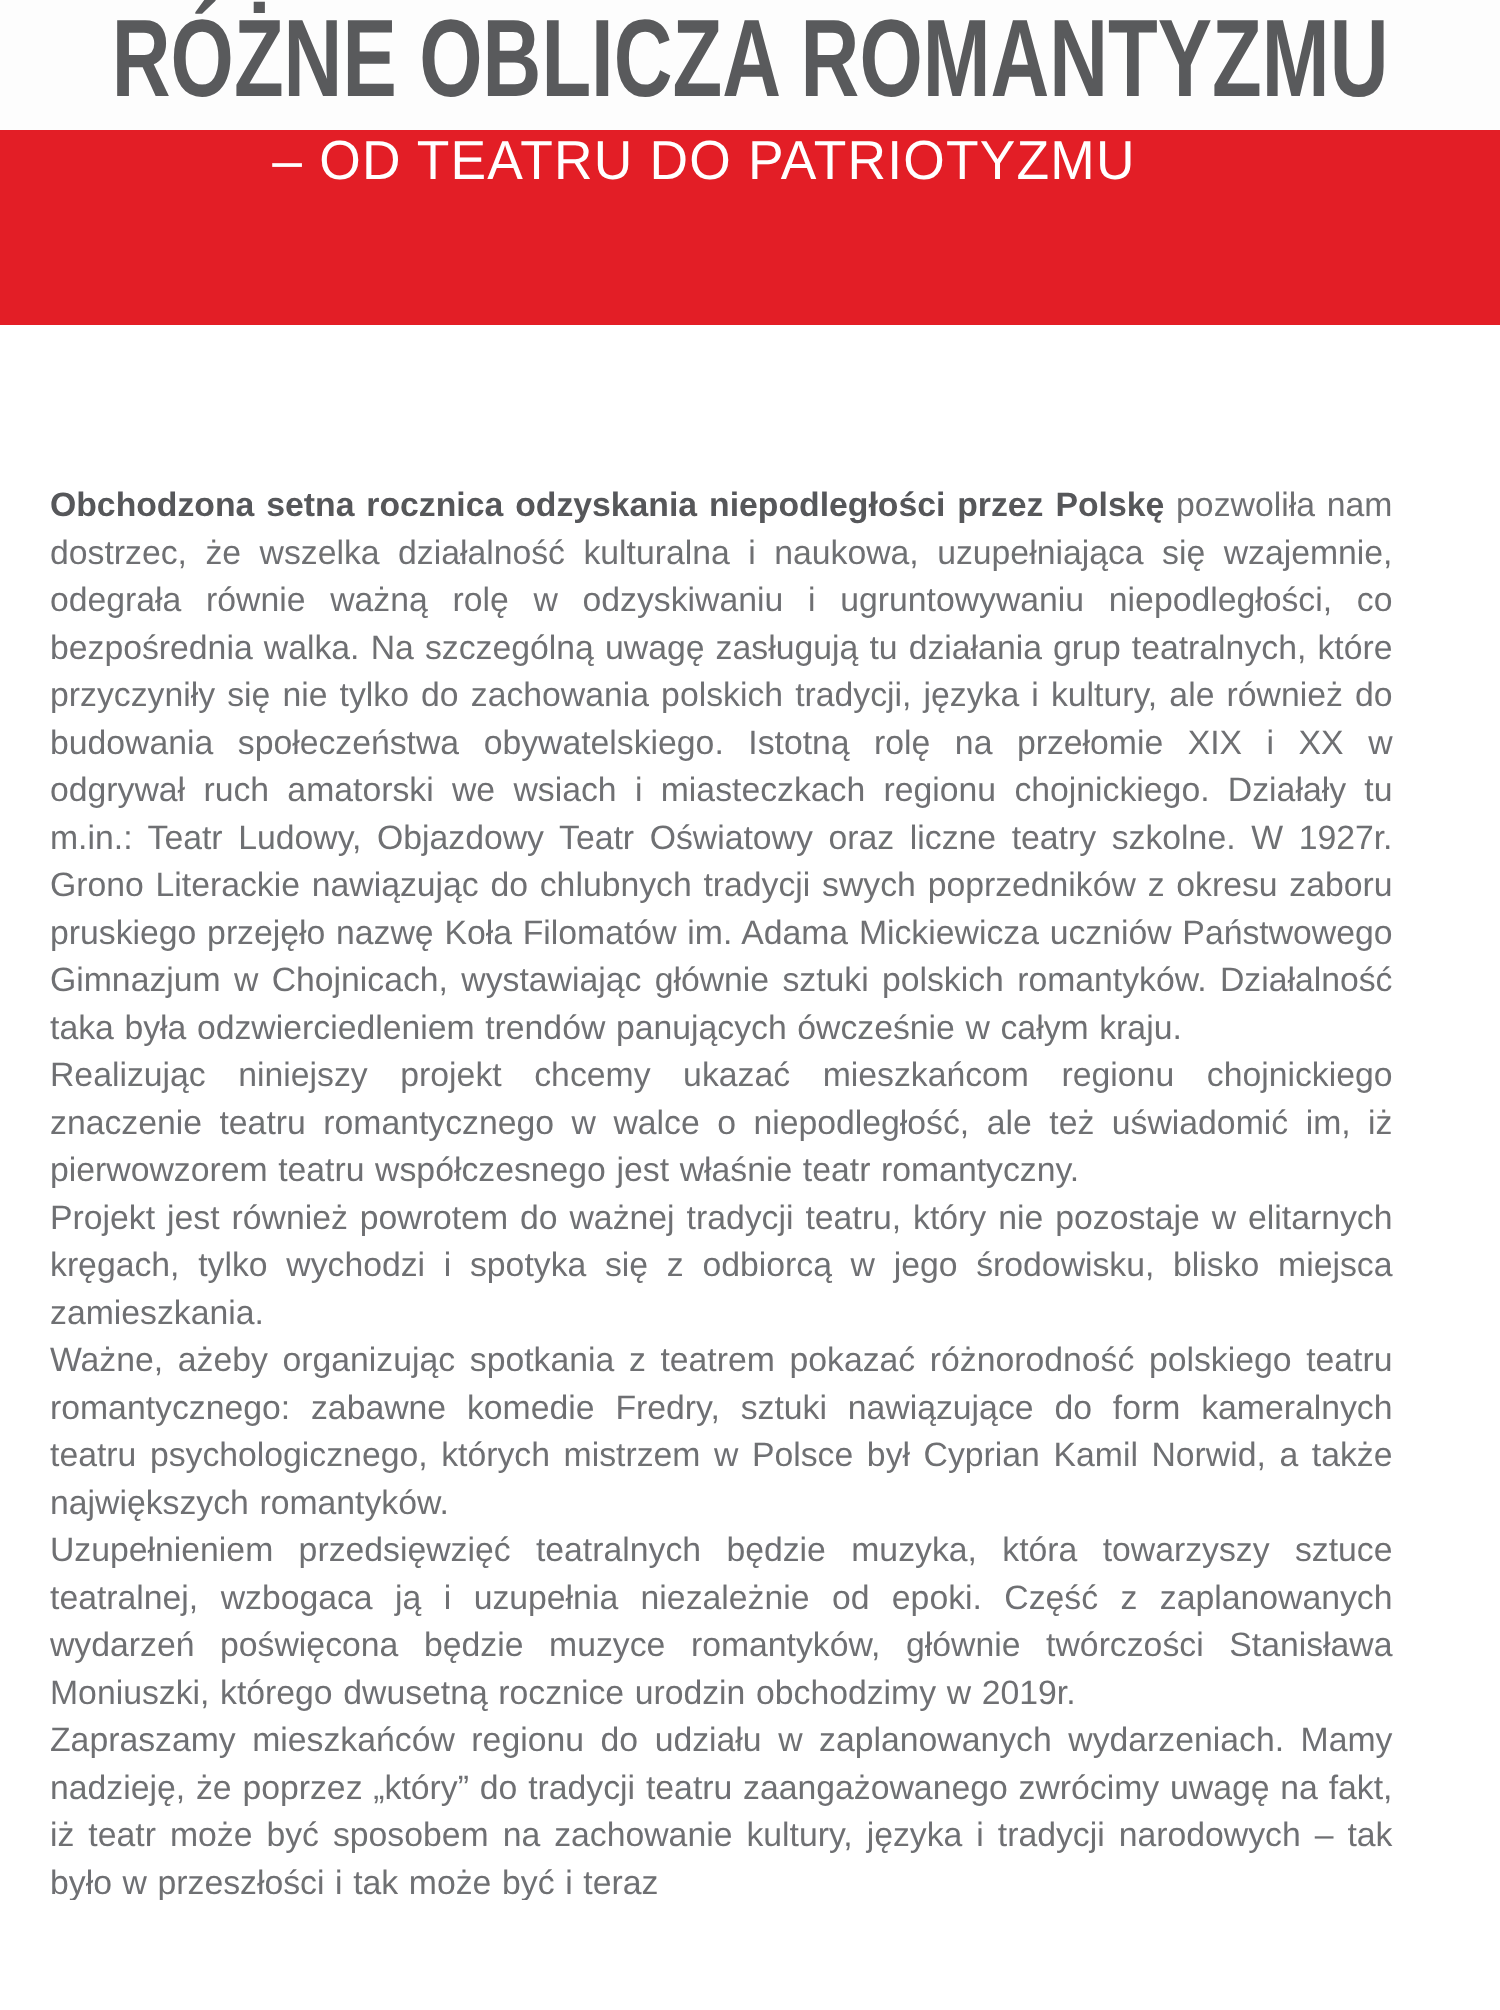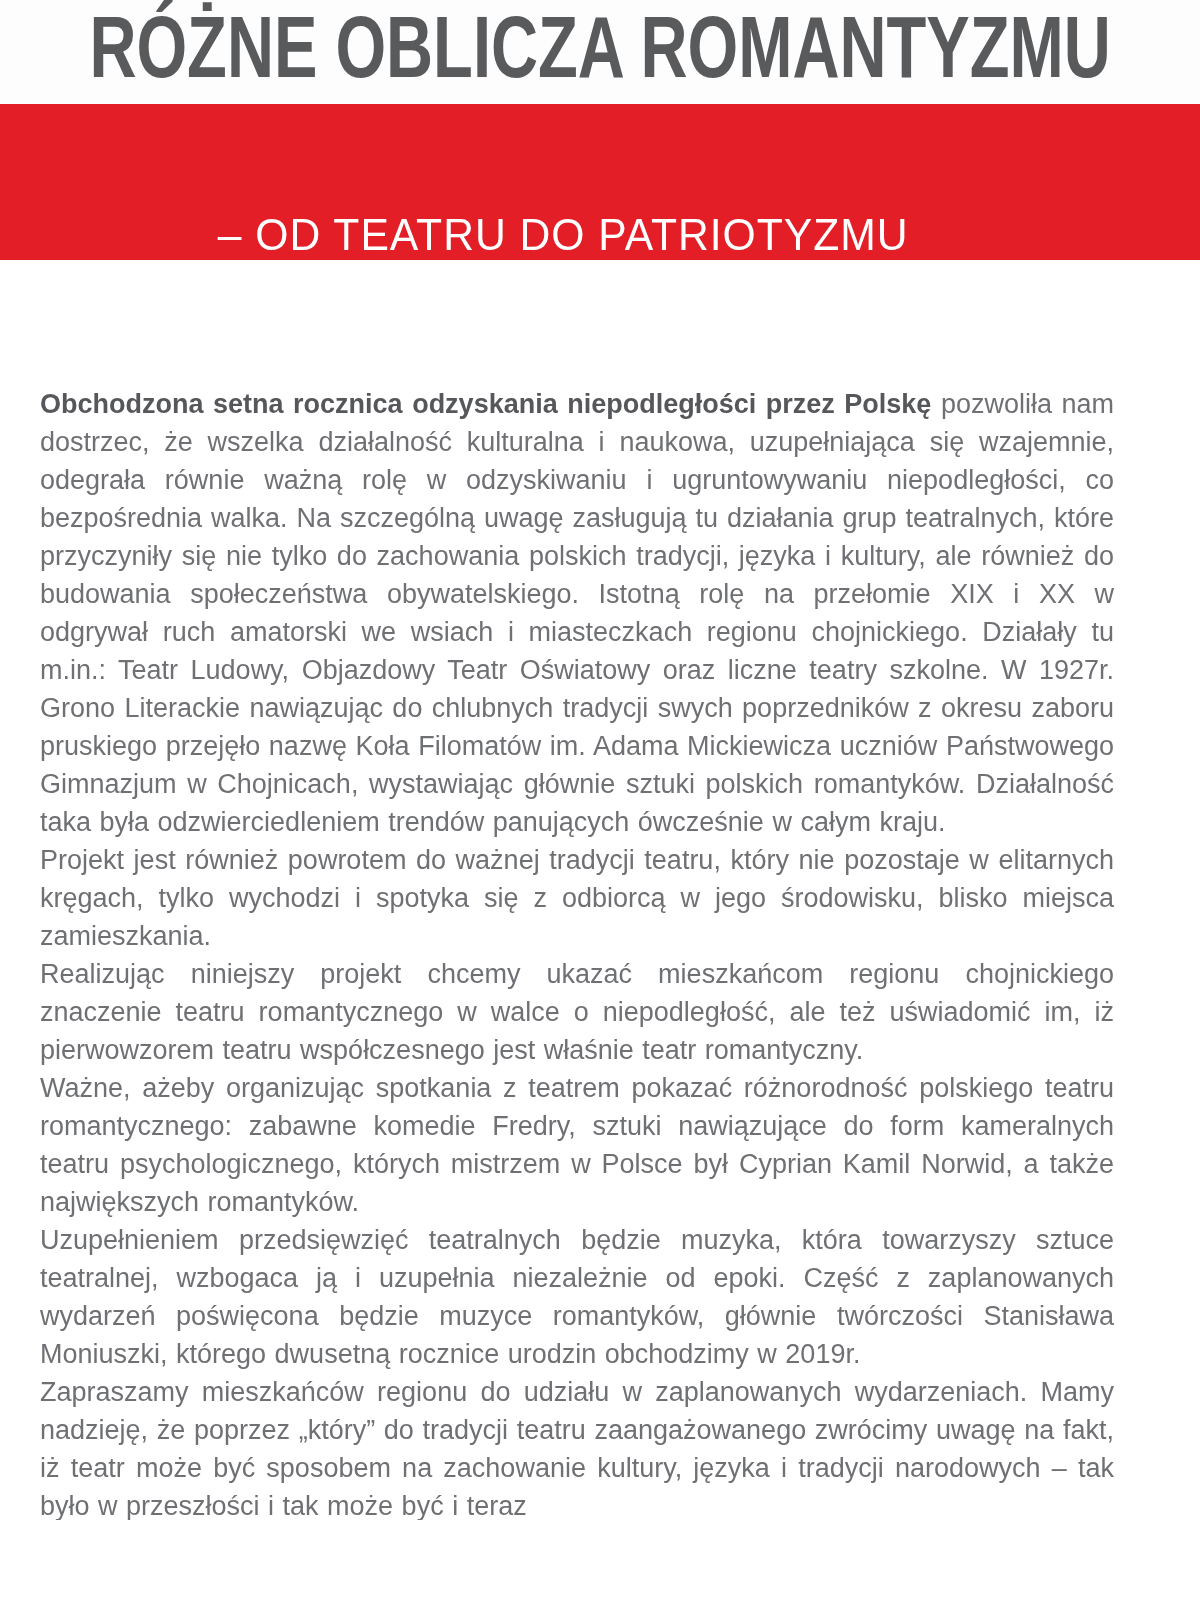--- a/index.html
+++ b/index.html
@@ -32,21 +32,21 @@
     white-space: nowrap;
     display: inline-block;
     transform: scaleX(0.74);
     transform-origin: center;
     letter-spacing: 0;
   }
   .banner {
     height: 156px;
     background: var(--banner-red, #e31e26);
     display: flex;
-    align-items: flex-end;
+    align-items: flex-start;
     justify-content: center;
   }
   .banner-subtitle {
     color: #ffffff;
     font-size: 44px;
     font-weight: 400;
     letter-spacing: 1px;
     white-space: nowrap;
     padding-right: 76px;
     display: inline-block;
@@ -87,22 +87,22 @@
     <span class="main-title">RÓŻNE OBLICZA ROMANTYZMU</span>
   </div>
 
   <div class="banner">
     <span class="banner-subtitle">– OD TEATRU DO PATRIOTYZMU</span>
   </div>
 
   <div class="content">
 
   <p><strong>Obchodzona setna rocznica odzyskania niepodległości przez Polskę</strong> pozwoliła nam dostrzec, że wszelka działalność kulturalna i naukowa, uzupełniająca się wzajemnie, odegrała równie ważną rolę w odzyskiwaniu i ugruntowywaniu niepodległości, co bezpośrednia walka. Na szczególną uwagę zasługują tu działania grup teatralnych, które przyczyniły się nie tylko do zachowania polskich tradycji, języka i kultury, ale również do budowania społeczeństwa obywatelskiego. Istotną rolę na przełomie XIX i XX w odgrywał ruch amatorski we wsiach i miasteczkach regionu chojnickiego. Działały tu m.in.: Teatr Ludowy, Objazdowy Teatr Oświatowy oraz liczne teatry szkolne. W 1927r. Grono Literackie nawiązując do chlubnych tradycji swych poprzedników z okresu zaboru pruskiego przejęło nazwę Koła Filomatów im. Adama Mickiewicza uczniów Państwowego Gimnazjum w Chojnicach, wystawiając głównie sztuki polskich romantyków. Działalność taka była odzwierciedleniem trendów panujących ówcześnie w całym kraju.</p>
+      <p>Realizując niniejszy projekt chcemy ukazać mieszkańcom regionu chojnickiego znaczenie teatru romantycznego w walce o niepodległość, ale też uświadomić im, iż pierwowzorem teatru współczesnego jest właśnie teatr romantyczny.</p>
       <p>Projekt jest również powrotem do ważnej tradycji teatru, który nie pozostaje w elitarnych kręgach, tylko wychodzi i spotyka się z odbiorcą w jego środowisku, blisko miejsca zamieszkania.</p>
-      <p>Realizując niniejszy projekt chcemy ukazać mieszkańcom regionu chojnickiego znaczenie teatru romantycznego w walce o niepodległość, ale też uświadomić im, iż pierwowzorem teatru współczesnego jest właśnie teatr romantyczny.</p>
       <p>Ważne, ażeby organizując spotkania z teatrem pokazać różnorodność polskiego teatru romantycznego: zabawne komedie Fredry, sztuki nawiązujące do form kameralnych teatru psychologicznego, których mistrzem w Polsce był Cyprian Kamil Norwid, a także największych romantyków.</p>
       <p>Uzupełnieniem przedsięwzięć teatralnych będzie muzyka, która towarzyszy sztuce teatralnej, wzbogaca ją i uzupełnia niezależnie od epoki. Część z zaplanowanych wydarzeń poświęcona będzie muzyce romantyków, głównie twórczości Stanisława Moniuszki, którego dwusetną rocznice urodzin obchodzimy w 2019r.</p>
       <p>Zapraszamy mieszkańców regionu do udziału w zaplanowanych wydarzeniach. Mamy nadzieję, że poprzez „który” do tradycji teatru zaangażowanego zwrócimy uwagę na fakt, iż teatr może być sposobem na zachowanie kultury, języka i tradycji narodowych – tak było w przeszłości i tak może być i teraz</p>
     </div>
 
   <div class="footer">
     <span>Zespół Gminnego Ośrodka Kultury w Chojnicach</span>
   </div>
 
 </div>

